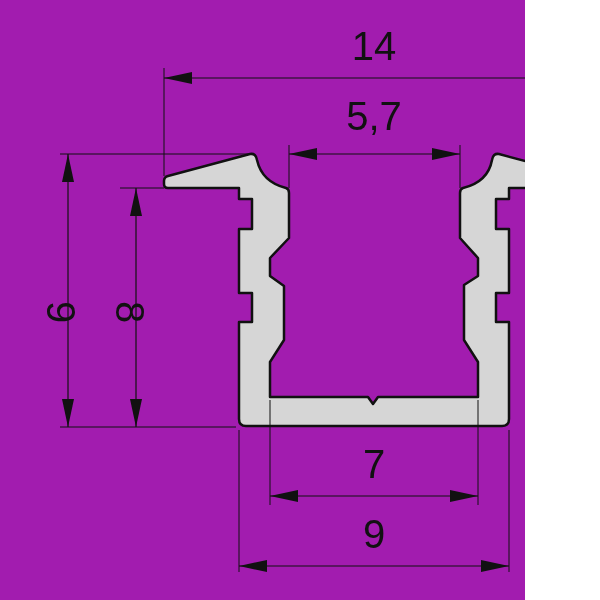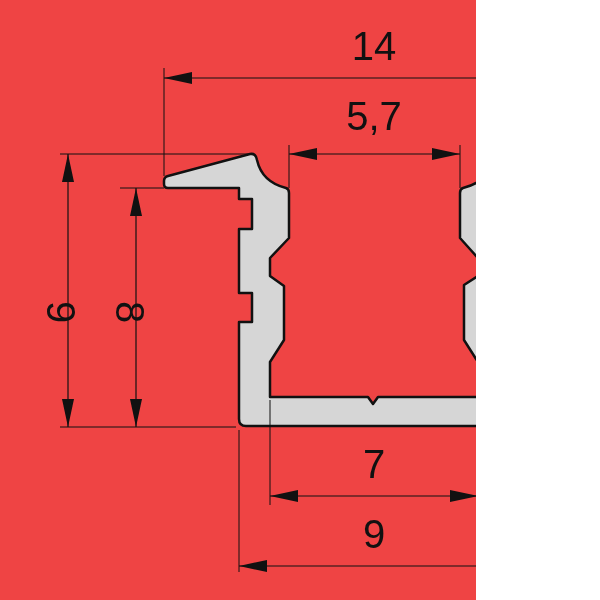--- a/index.html
+++ b/index.html
@@ -1,16 +1,16 @@
 <!DOCTYPE html>
 <html><head>
 <meta charset="utf-8">
 <style>
   html, body { margin: 0; padding: 0; background: #ffffff; }
-  .canvas { position: relative; width: 476px; height: 600px; background: #ef4444; overflow: hidden; }
+  .canvas { position: relative; width: 525px; height: 600px; background: #a21caf; overflow: hidden; }
   svg { position: absolute; left: 0; top: 0; }
   .dim-text { font-family: "Liberation Sans", sans-serif; fill: #111111; }
 </style>
 </head>
 <body>
 
 <div class="canvas">
 <svg width="600" height="600" viewBox="0 0 600 600" xmlns="http://www.w3.org/2000/svg">
   <defs>
     <marker id="arrow" viewBox="0 0 12 8" refX="12" refY="4" markerWidth="12" markerHeight="8" orient="auto-start-reverse" markerUnits="userSpaceOnUse">

